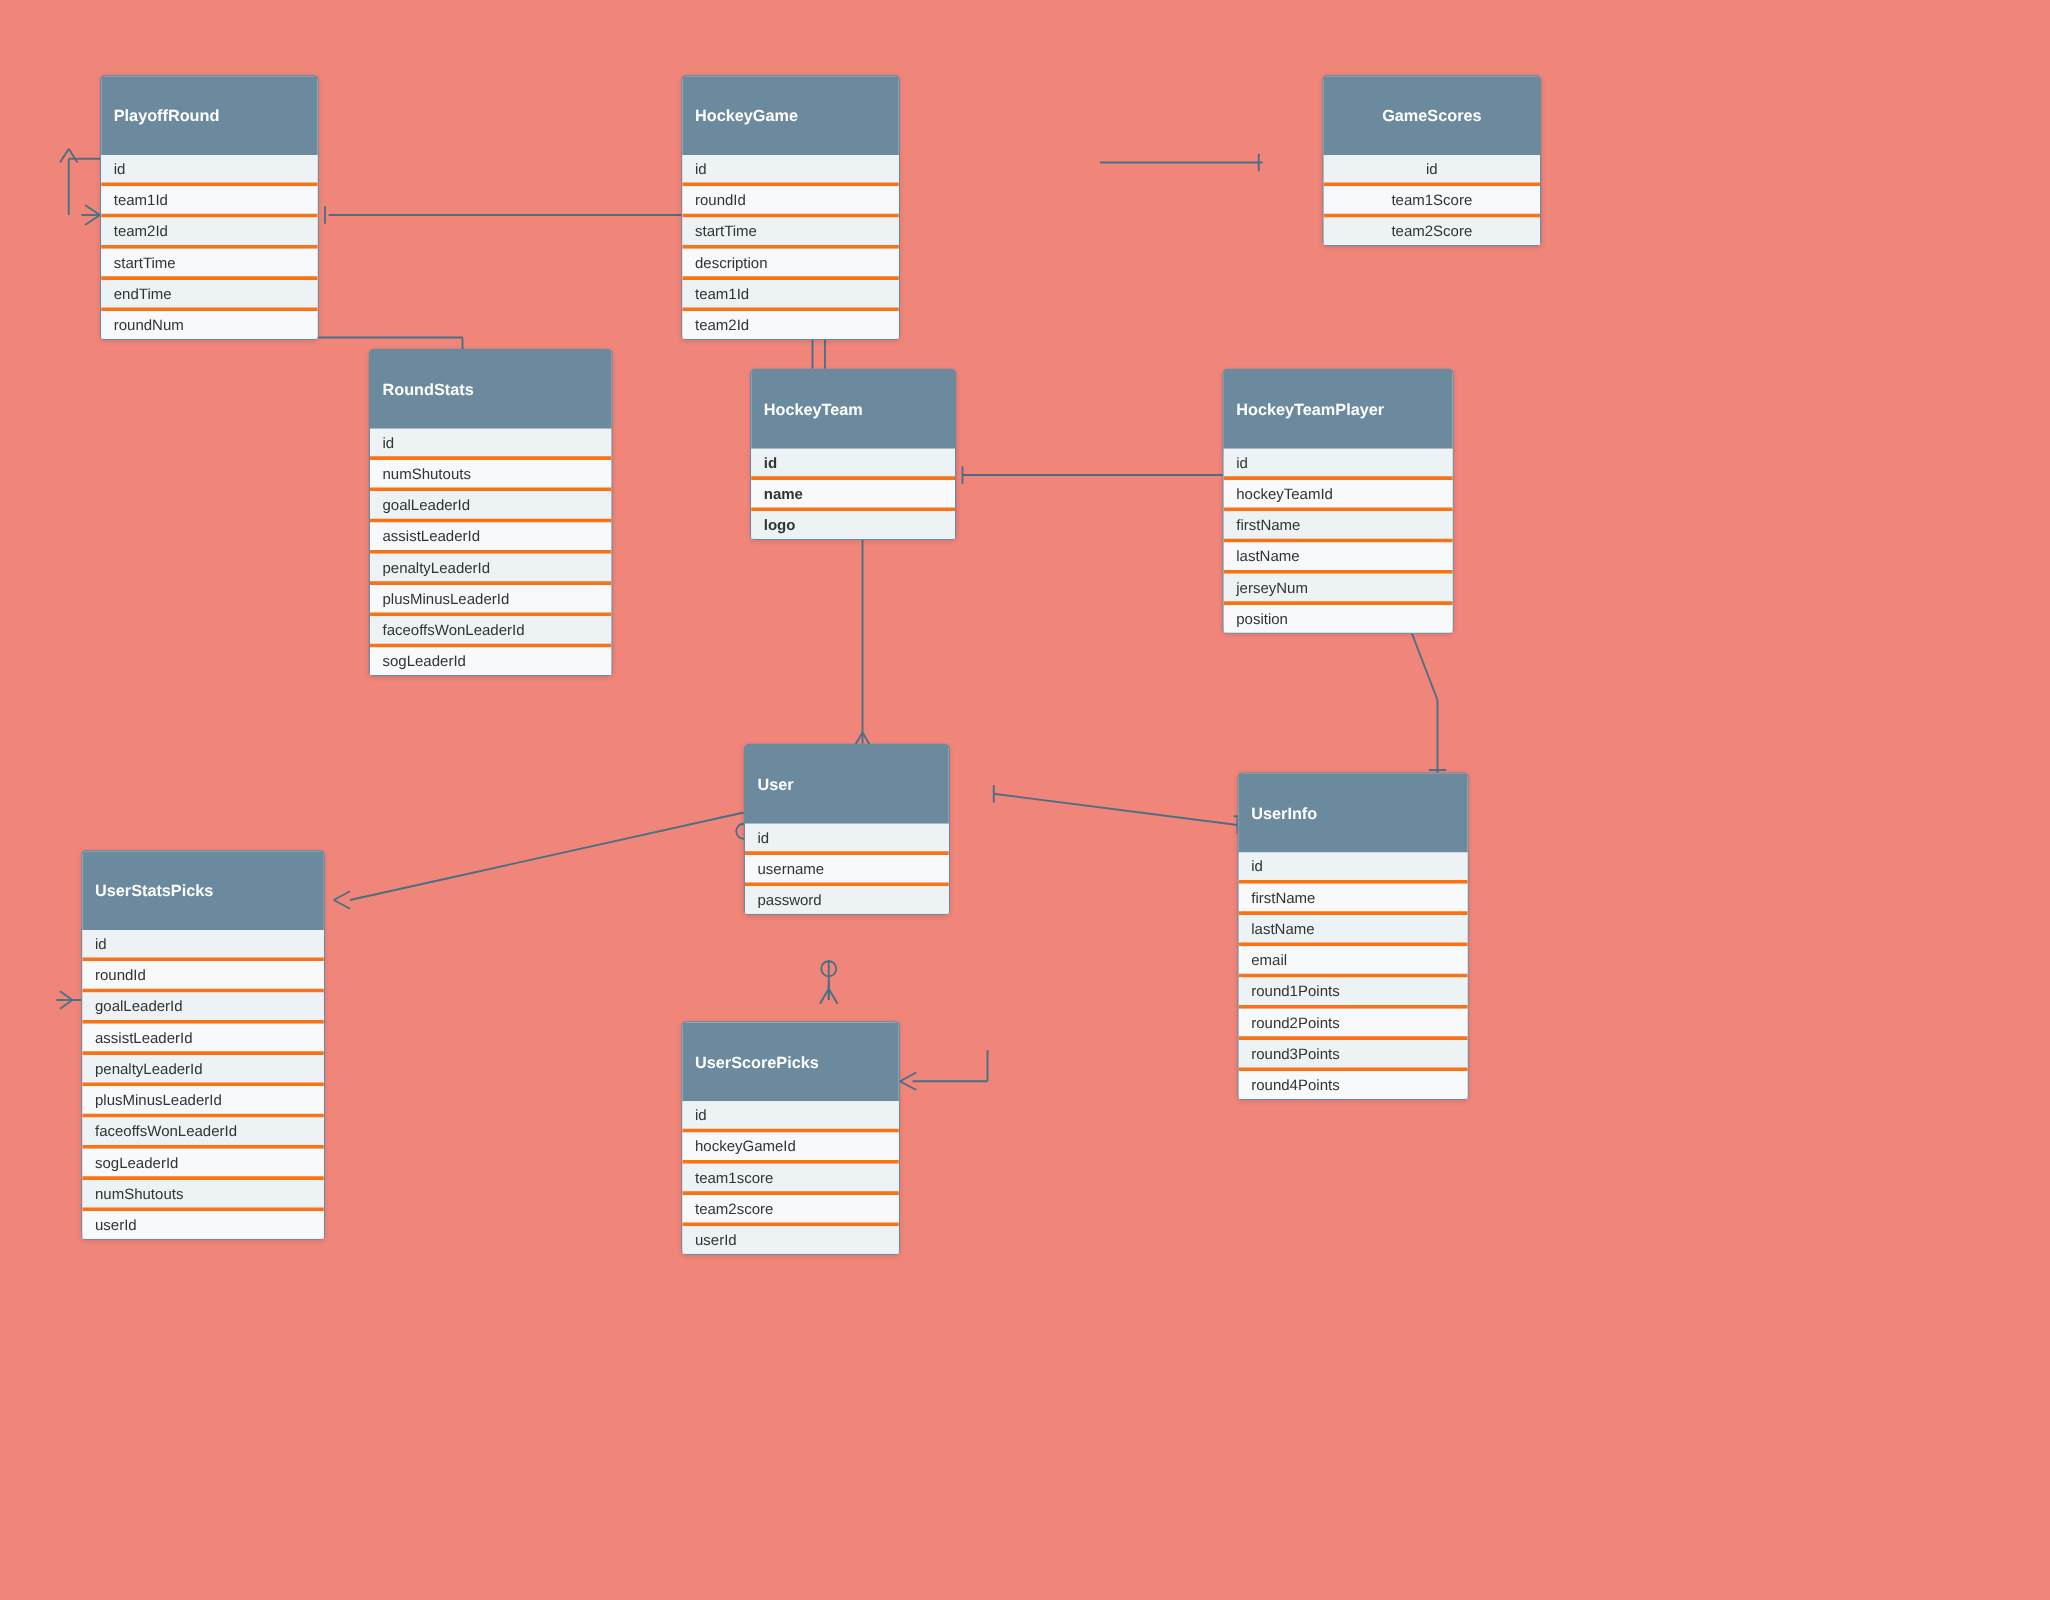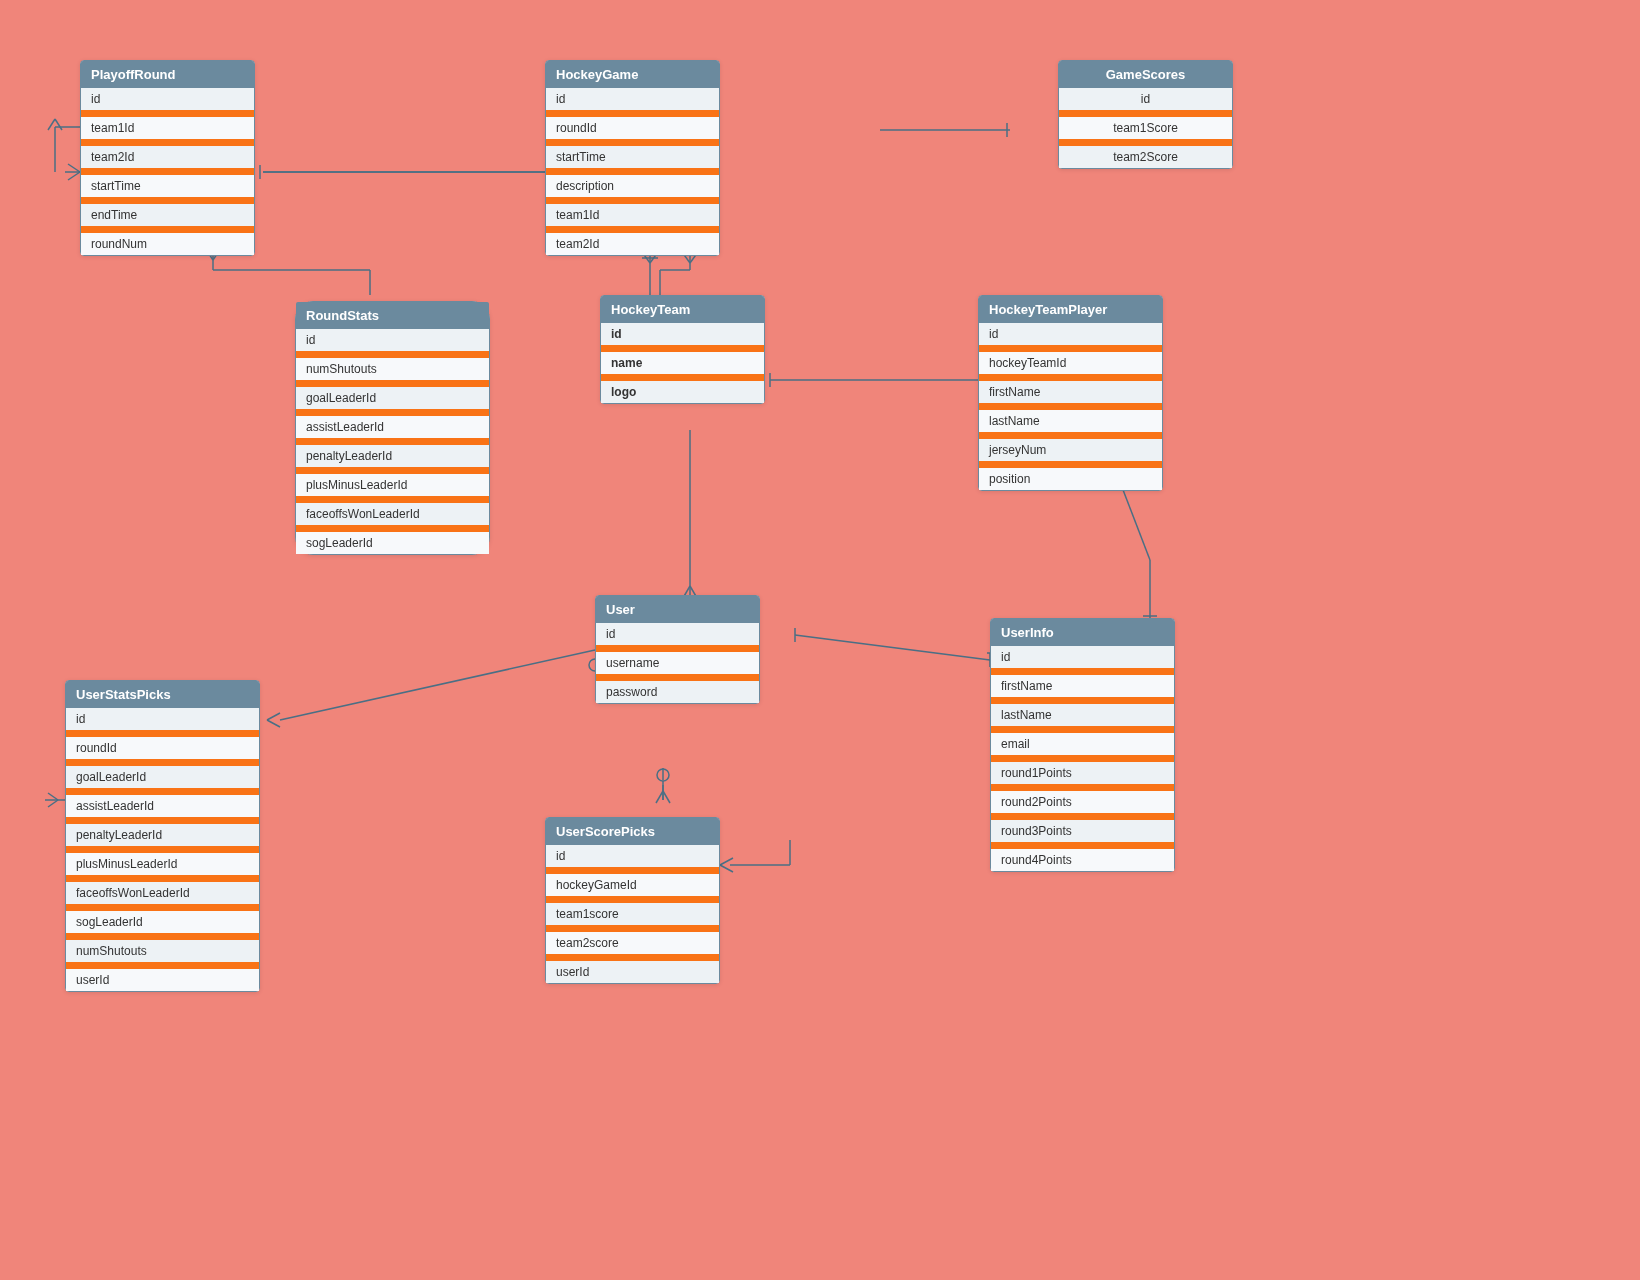--- a/index.html
+++ b/index.html
@@ -31,27 +31,27 @@
       border: 1.5px solid #6b8a9e;
       border-radius: 4px;
       min-width: 160px;
       z-index: 1;
       box-shadow: 0 1px 4px rgba(0,0,0,0.1);
     }
     .entity-header {
       background: #6b8a9e;
       color: #fff;
       font-weight: bold;
-      padding: 6px 10px;
+      padding: 24px 10px;
       border-radius: 2px 2px 0 0;
       font-size: 13px;
     }
     .entity-field {
       padding: 4px 10px;
-      border-bottom: 7px solid #f97316;
+      border-bottom: 3px solid #f97316;
       color: #333;
       background: #f7f9fb;
       font-size: 12px;
     }
     .entity-field:nth-child(even) {
       background: #edf2f5;
     }
     .entity-field:last-child {
       border-bottom: none;
     }
@@ -181,21 +181,21 @@
     <div class="entity-field">team2Id</div>
   </div>
 
   <div class="entity" style="left:1058px;top:60px;min-width:175px;text-align:center;">
     <div class="entity-header">GameScores</div>
     <div class="entity-field">id</div>
     <div class="entity-field">team1Score</div>
     <div class="entity-field">team2Score</div>
   </div>
 
-  <div class="entity" style="left:295px;top:301px;min-width:195px;border-radius:18px;">
+  <div class="entity" style="left:295px;top:279px;min-width:195px;">
     <div class="entity-header">RoundStats</div>
     <div class="entity-field">id</div>
     <div class="entity-field">numShutouts</div>
     <div class="entity-field">goalLeaderId</div>
     <div class="entity-field">assistLeaderId</div>
     <div class="entity-field">penaltyLeaderId</div>
     <div class="entity-field">plusMinusLeaderId</div>
     <div class="entity-field">faceoffsWonLeaderId</div>
     <div class="entity-field">sogLeaderId</div>
   </div>

